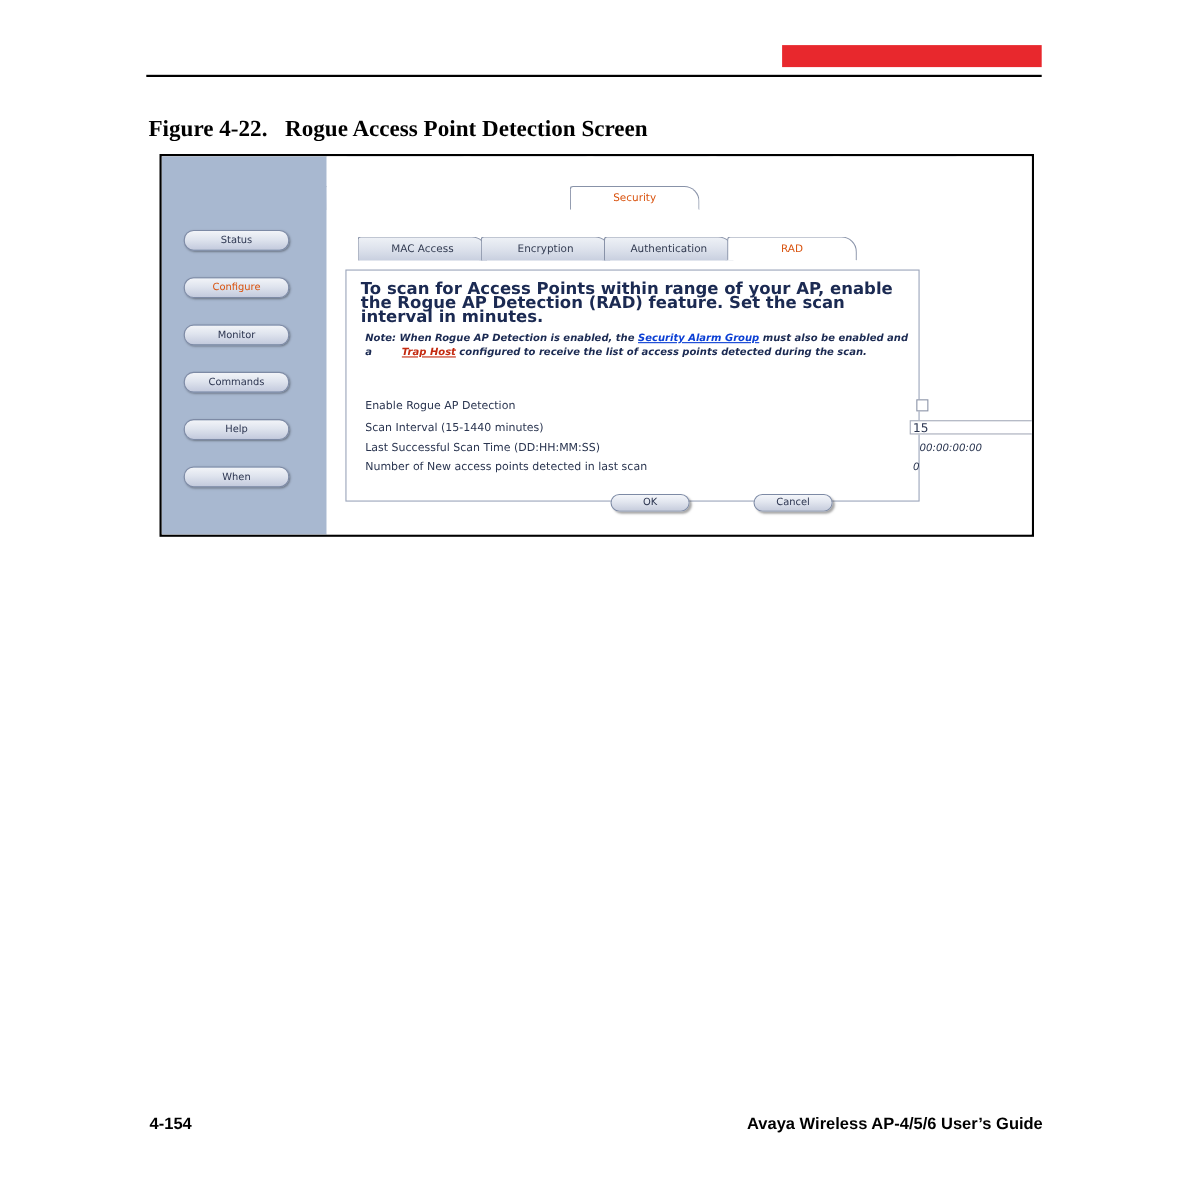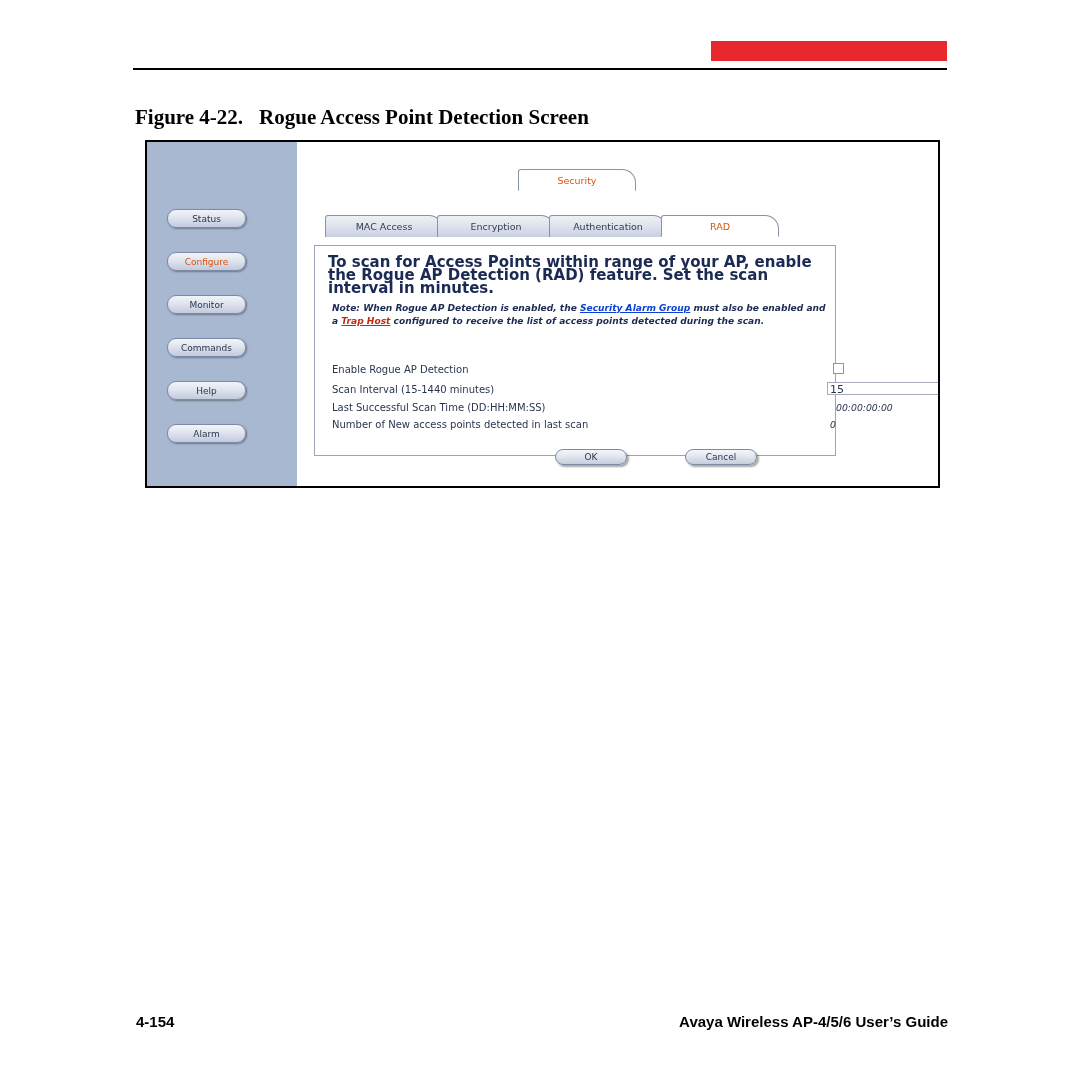--- a/index.html
+++ b/index.html
@@ -84,21 +84,21 @@
     position: absolute;
     left: 0;
     top: 0;
     width: 150px;
     height: 100%;
     background: #a8b8d0;
   }
   .nav-btn {
     position: absolute;
     left: 20px;
-    width: 79px;
+    width: 96px;
     height: 19px;
     border-radius: 9px;
     background: linear-gradient(to bottom, #f2f4f8 0%, #dfe4ee 45%, #c3cadd 100%);
     border: 1px solid #7d8aa5;
     box-shadow: 1px 1px 2px rgba(0,0,0,0.35);
     font-size: 9px;
     color: #2c3550;
     display: flex;
     align-items: center;
     justify-content: center;
@@ -170,21 +170,21 @@
     left: 35px;
     top: 160px;
     width: 500px;
     font-size: 9.1px;
     font-weight: bold;
     font-style: italic;
     color: #1b2a52;
     line-height: 13px;
   }
   .note .lnk-blue { color: #0b3fd4; text-decoration: underline; }
-  .note .lnk-red { color: #c42a10; text-decoration: underline; }
+  .note .lnk-red { color: #c42a10; text-decoration: underline; margin-left: 24px; }
 
   .field-row {
     position: absolute;
     left: 35px;
     font-size: 10px;
     color: #2a3550;
     white-space: nowrap;
   }
   .val {
     position: absolute;
@@ -312,21 +312,21 @@
     <div class="nav-btn" style="top:153px;">
         <span>Monitor</span>
       </div>
     <div class="nav-btn" style="top:196px;">
         <span>Commands</span>
       </div>
     <div class="nav-btn" style="top:239px;">
         <span>Help</span>
       </div>
     <div class="nav-btn" style="top:282px;">
-        <span>Alarm</span>
+        <span>When</span>
       </div>
   </div>
 
   <div class="content">
 
     <div class="tabrow" style="left:0px; top:73px; width:520px;">
       <div class="tab" style="left:28px; top:0px; width:118px;">
           <span class="lbl">MAC Access</span>
         </div>
       <div class="tab" style="left:140px; top:0px; width:118px;">

